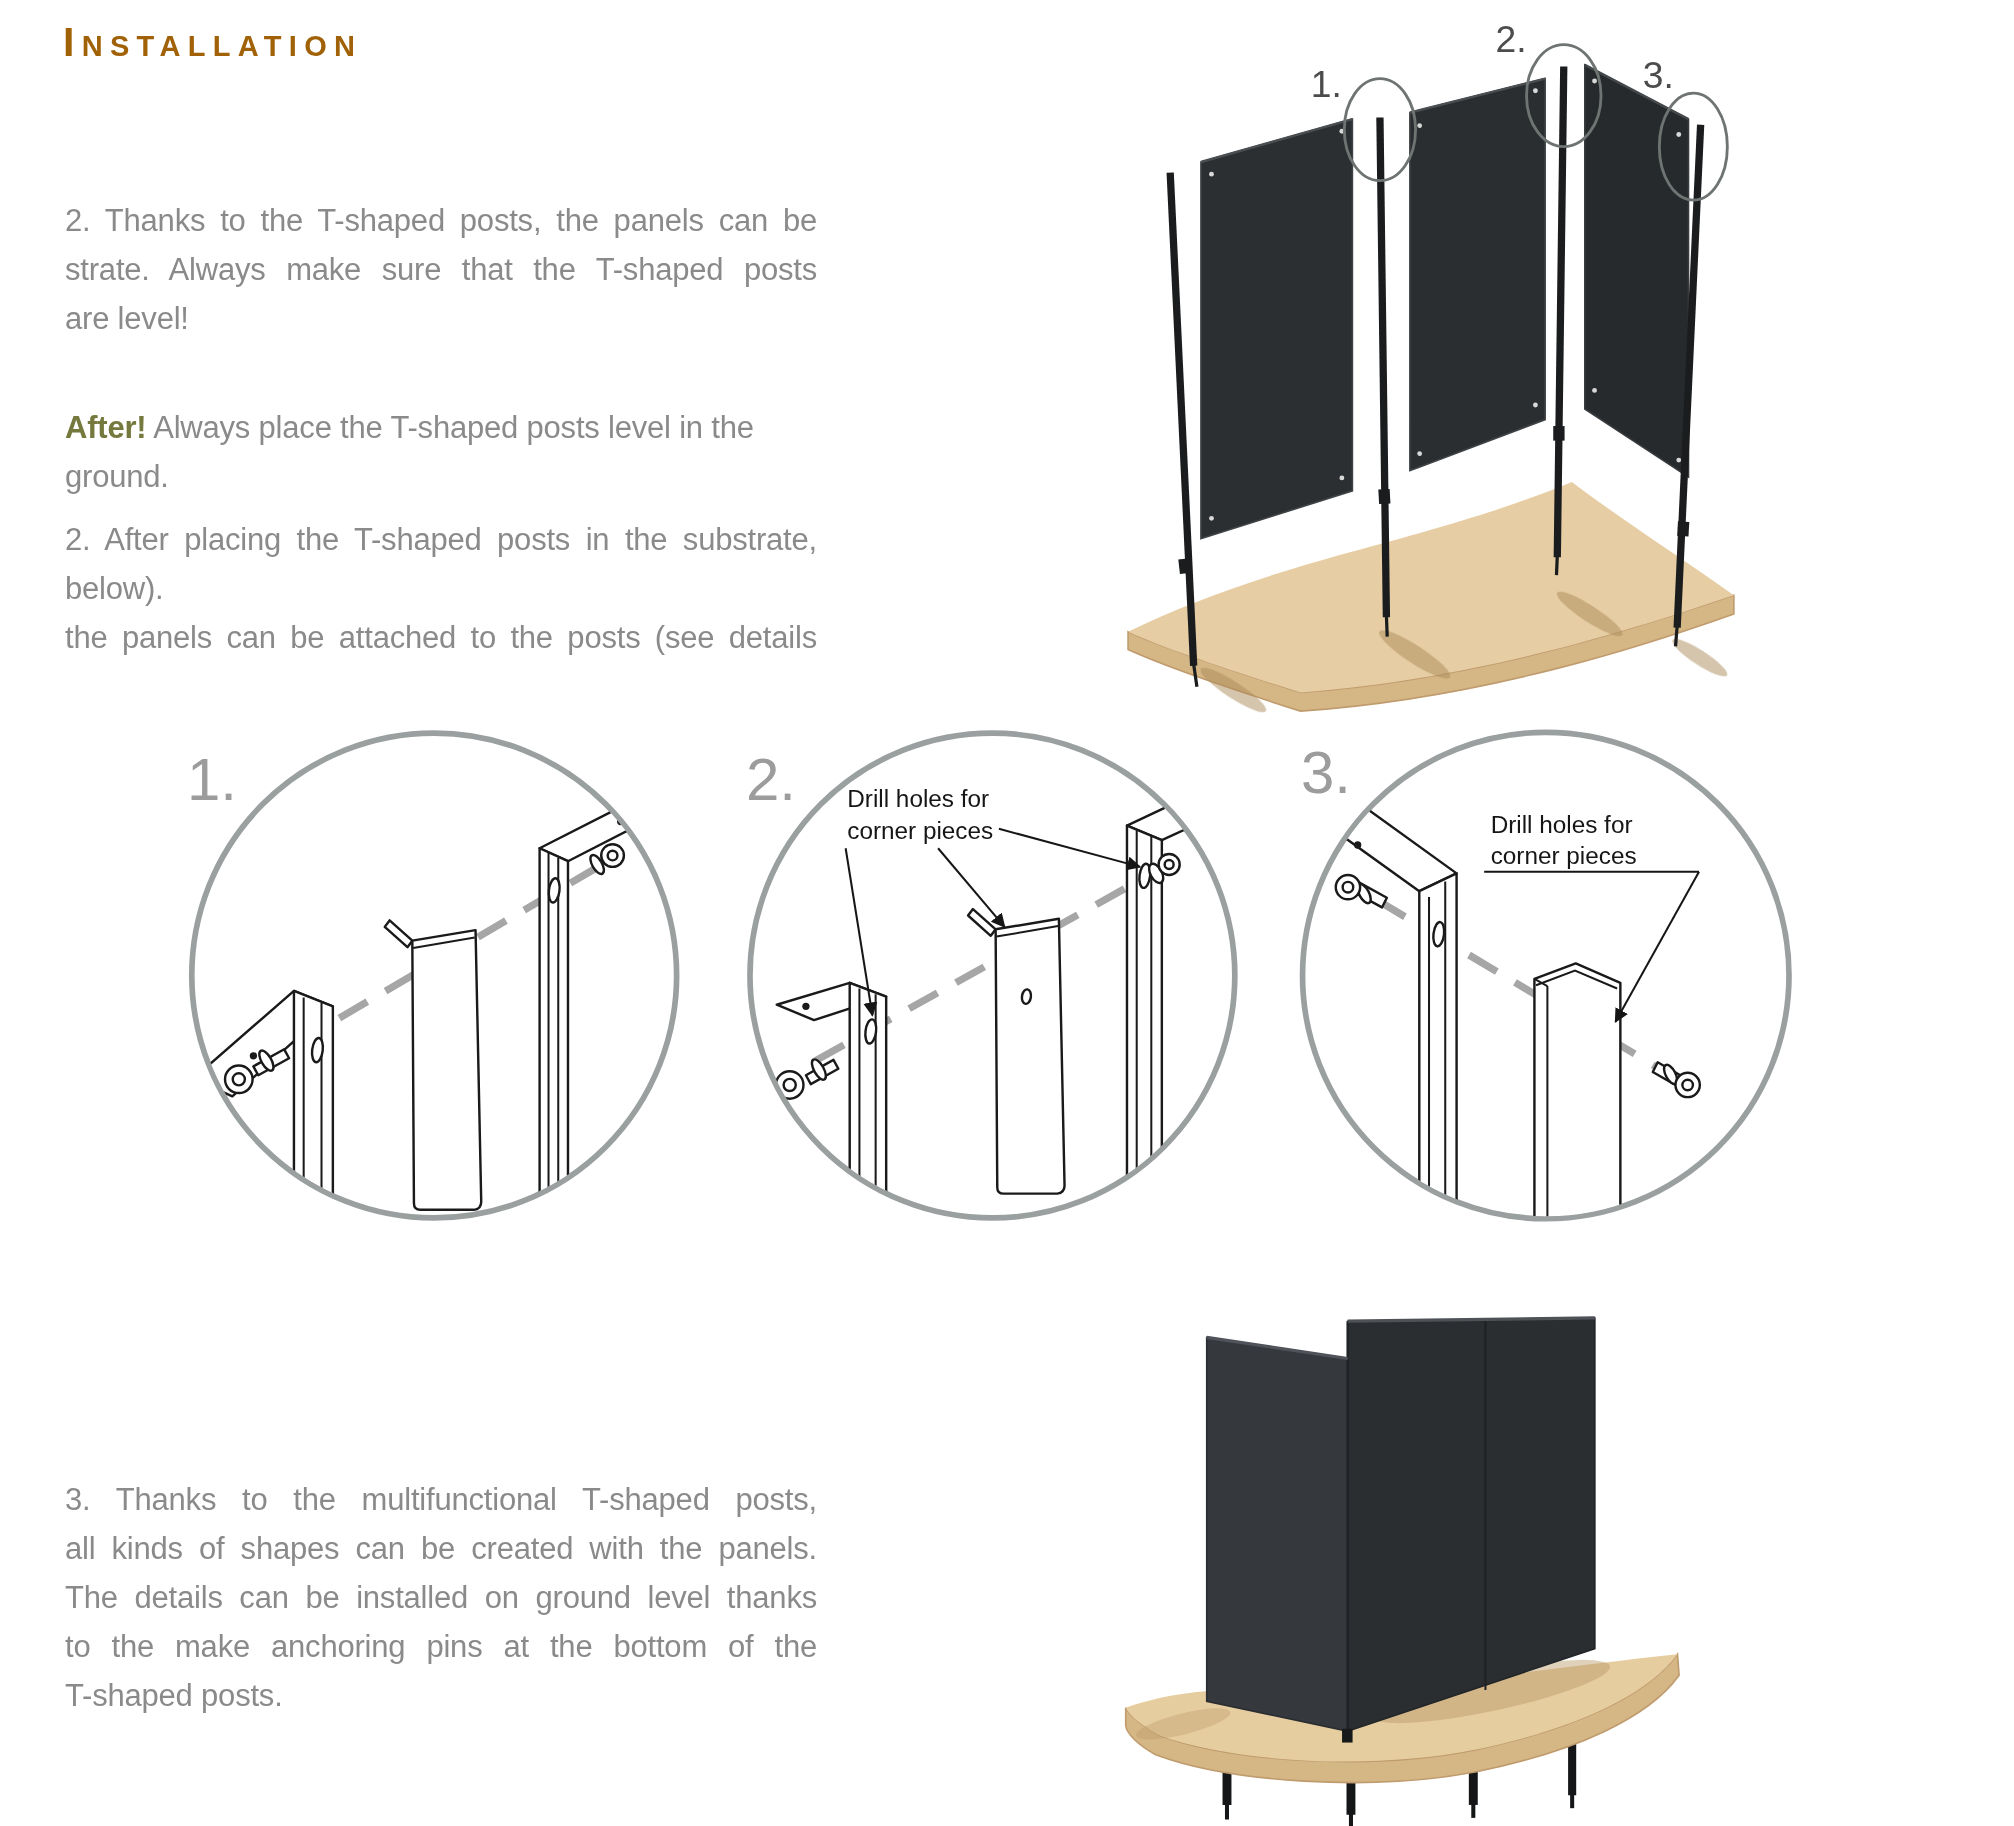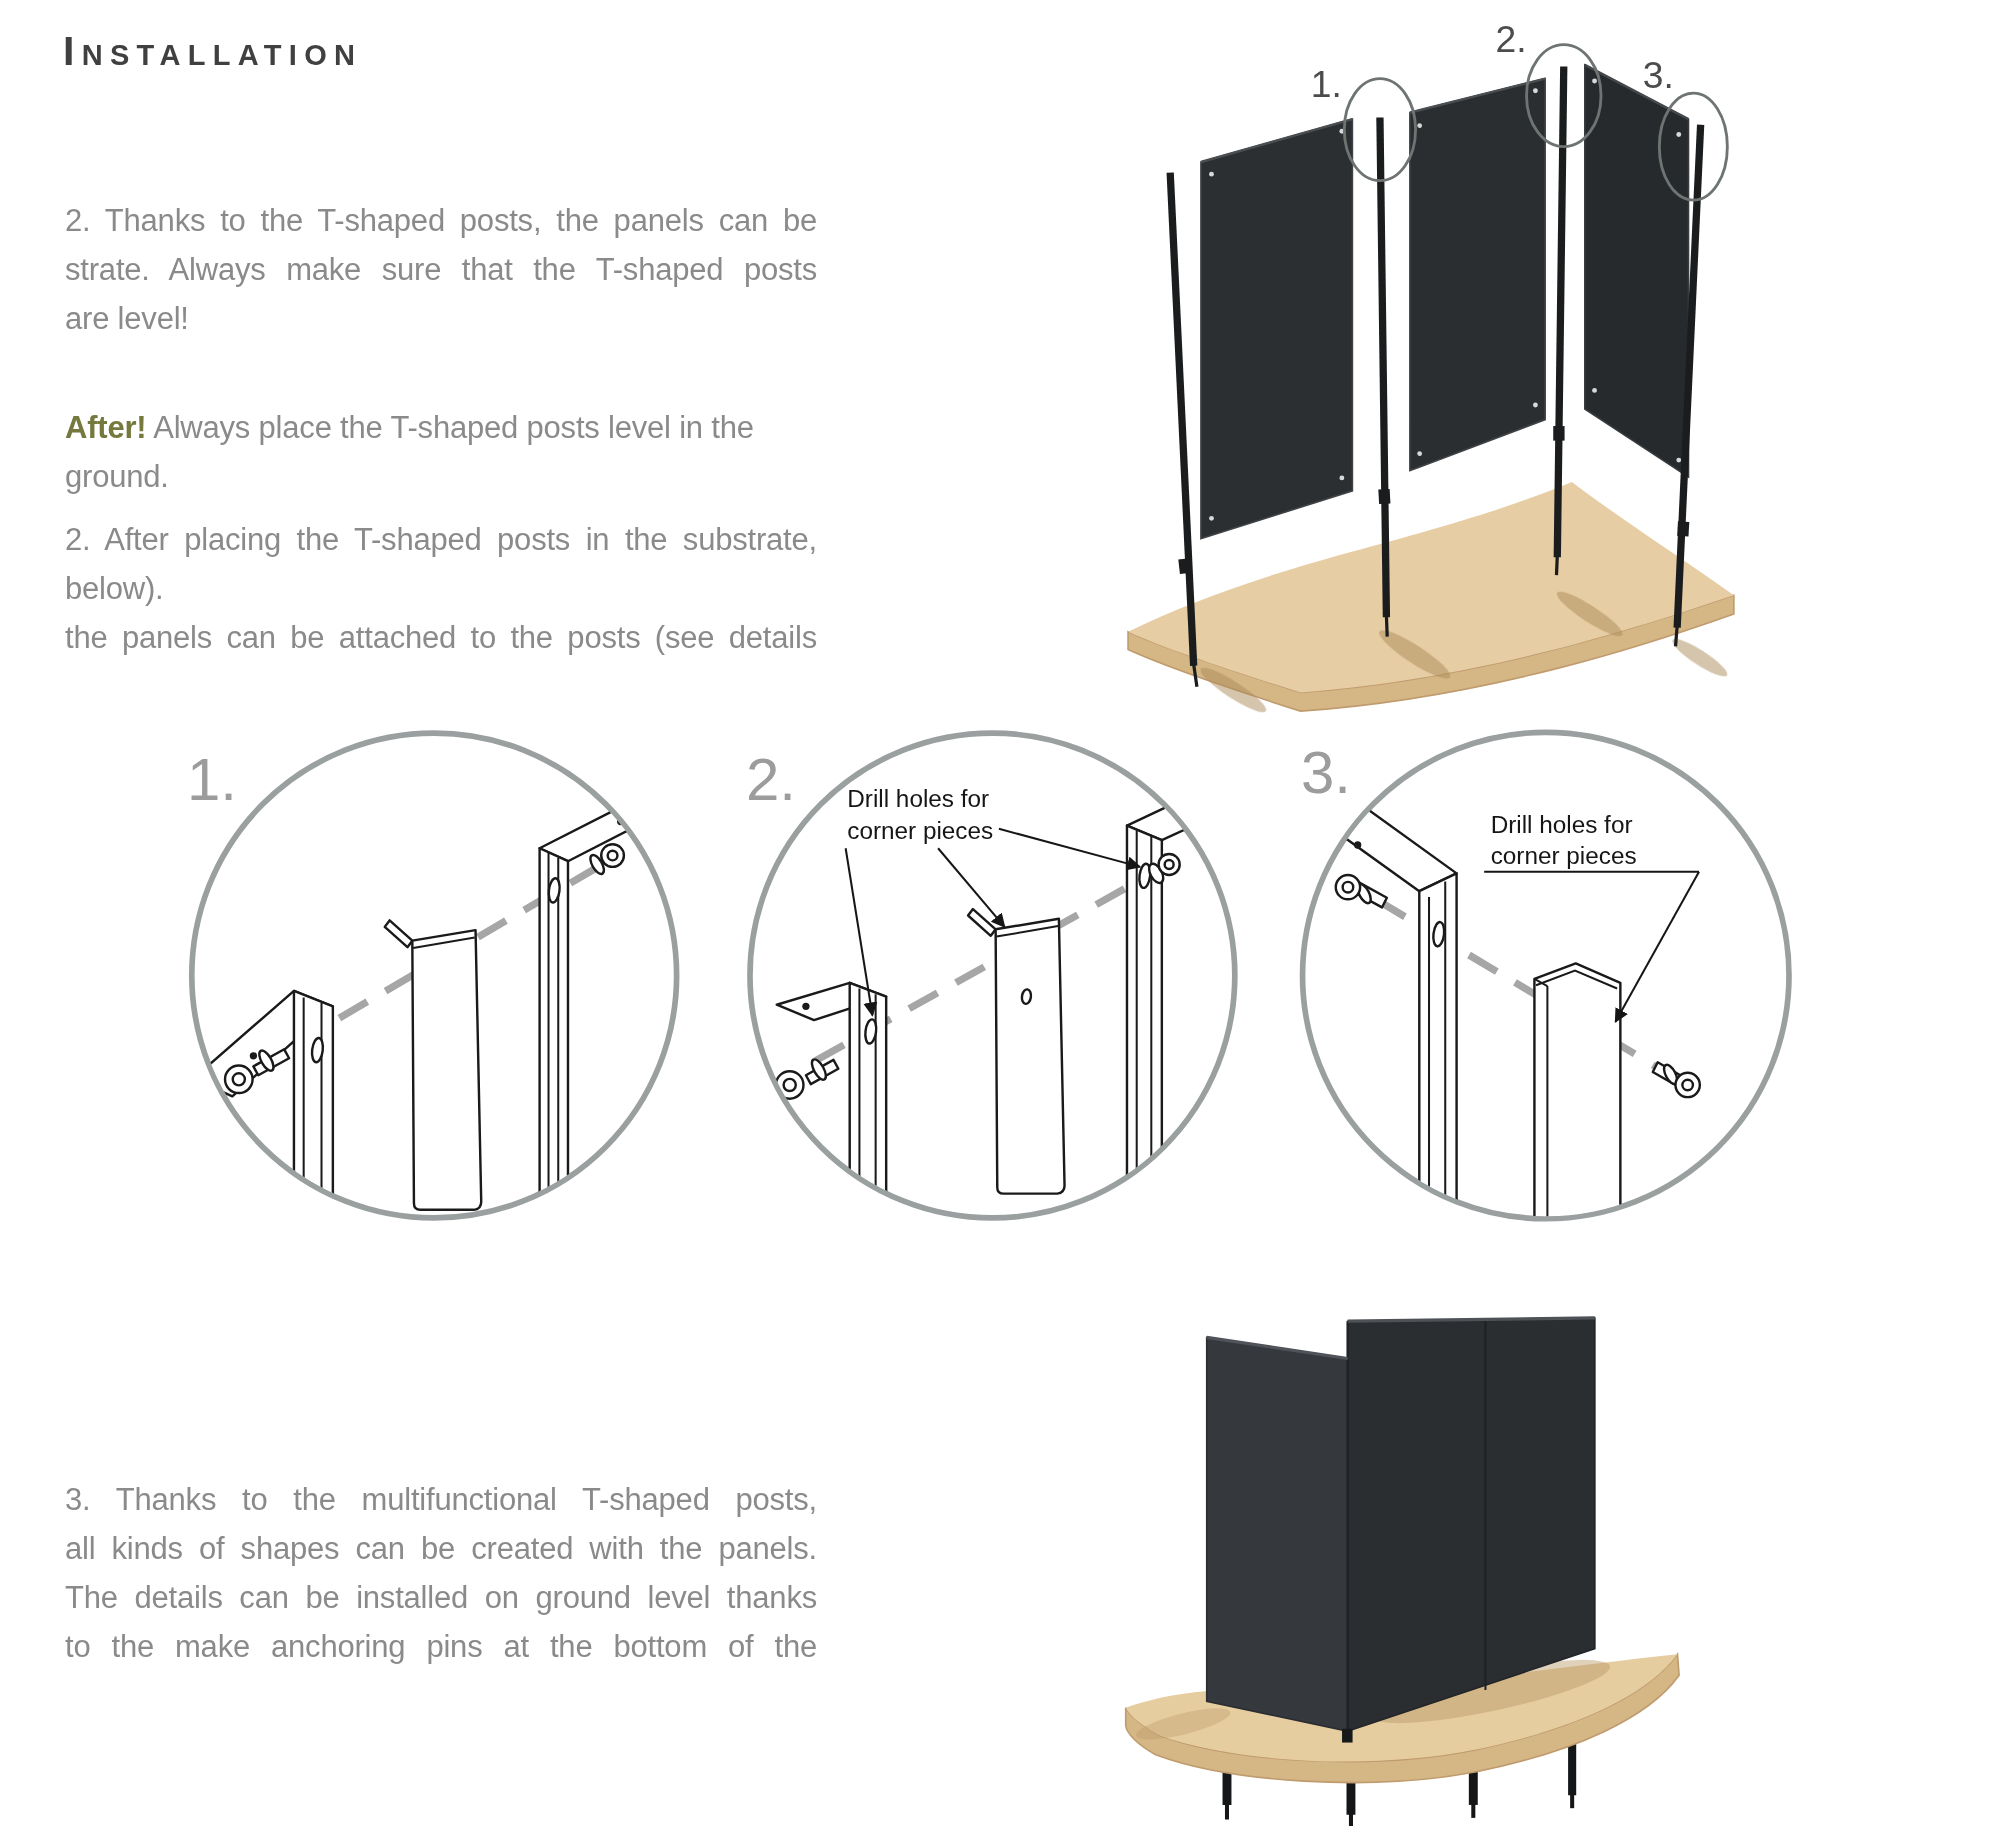--- a/index.html
+++ b/index.html
@@ -1,21 +1,21 @@
 <!DOCTYPE html>
 <html style="font-size:13px"><head>
 <meta charset="utf-8">
 <style>
   html,body { margin:0; padding:0; background:#ffffff; }
   .page {
     position:relative; width:2014px; height:1826px; background:#ffffff;
     font-family:"Liberation Sans", sans-serif; overflow:hidden;
   }
   .title {
-    position:absolute; left:63px; top:28px; color:#404040; font-weight:bold;
+    position:absolute; left:63px; top:19px; color:#a16207; font-weight:bold;
     letter-spacing:7.3px; white-space:nowrap;
   }
   .title .cap  { font-size:41px; }
   .title .rest { font-size:29px; text-transform:uppercase; }
   .para {
     position:absolute; left:65px; width:752px; color:#8a8a8a;
     font-size:31px; line-height:49px; letter-spacing:-0.2px;
   }
   .jline { text-align:justify; text-align-last:justify; }
   .jline.last { text-align-last:left; }
@@ -54,20 +54,21 @@
       <div class="jline">2. After placing the T-shaped posts in the substrate,</div>
       <div class="jline last">below).</div>
       <div class="jline">the panels can be attached to the posts (see details</div>
     </div>
 
   <div class="para" style="top:1475px">
       <div class="jline">3. Thanks to the multifunctional T-shaped posts,</div>
       <div class="jline">all kinds of shapes can be created with the panels.</div>
       <div class="jline">The details can be installed on ground level thanks</div>
       <div class="jline">to the make anchoring pins at the bottom of the</div>
+      <div class="jline last">T-shaped posts.</div>
     </div>
 
   <svg class="fig" style="left:843px;top:0" width="1069" height="729" viewBox="0 0 1320 900">
 
     <g>
       <path d="M352,780 C400,802 480,828 565,855 C800,838 1010,765 1100,735 L1100,758 C1010,790 800,862 565,878 C480,851 400,824 352,802 Z" fill="#d5b685" stroke="#c09b6e" stroke-width="2"></path>
       <path d="M352,780 C430,742 520,710 640,678 C760,646 835,622 900,595 C962,642 1040,692 1100,735 C1010,765 800,838 565,855 C480,828 400,802 352,780 Z" fill="#e6cda3"></path>
       <g fill="#ab8a58" opacity="0.5">
         <ellipse cx="482" cy="852" rx="48" ry="10" transform="rotate(33 482 852)"></ellipse>
         <ellipse cx="706" cy="808" rx="52" ry="11" transform="rotate(33 706 808)"></ellipse>

